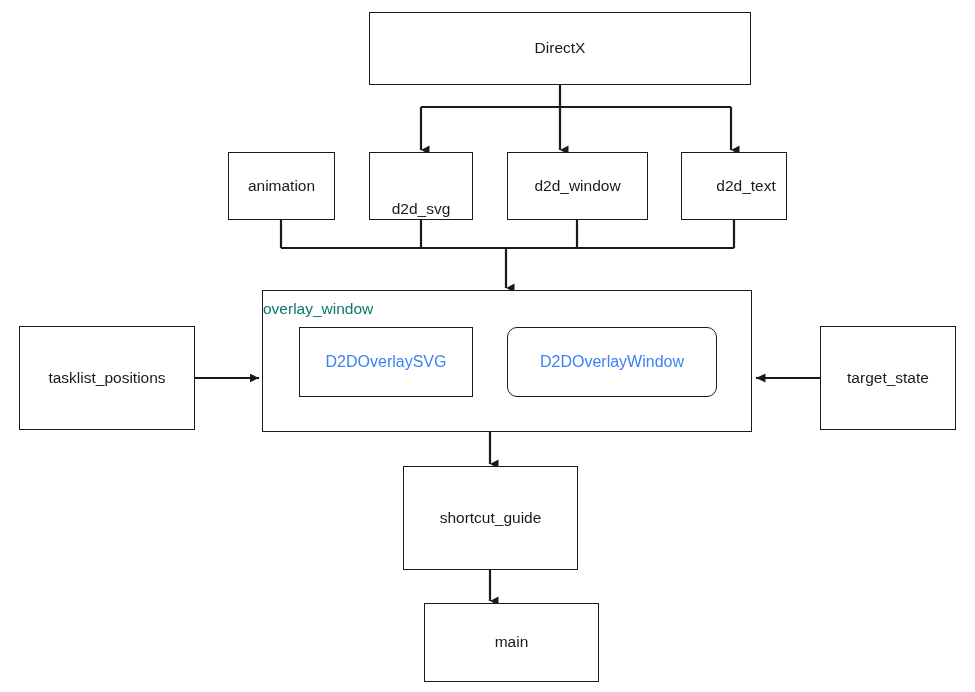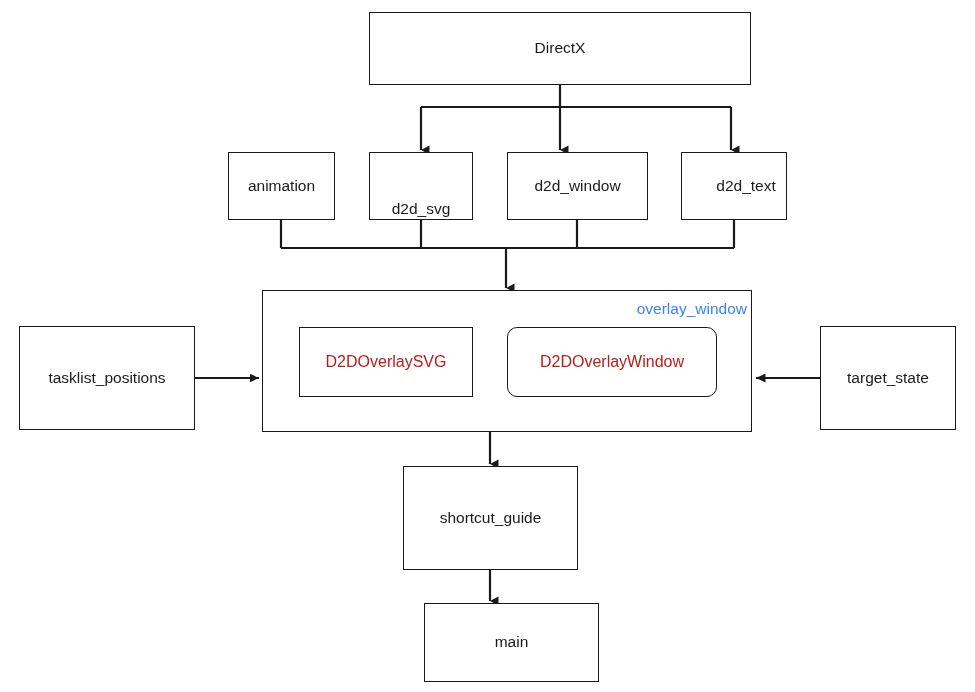--- a/index.html
+++ b/index.html
@@ -37,36 +37,36 @@
     line-height: 1.2;
     text-align: center;
     white-space: nowrap;
   }
   .node.container {
     display: block;
   }
   .container-label {
     position: absolute;
     left: 0;
-    right: 4px;
+    right: 14px;
     top: 9px;
-    text-align: right;
+    text-align: left;
     font-size: 15.5px;
-    color: #3b82f6;
+    color: #0f766e;
     white-space: nowrap;
   }
   .subnode {
     position: absolute;
     box-sizing: border-box;
     border: 1.6px solid #1a1a1a;
     background: #ffffff;
     display: flex;
     align-items: center;
     justify-content: center;
-    color: #b91c1c;
+    color: #3b82f6;
     font-size: 16px;
     white-space: nowrap;
   }
 </style>
 </head>
 <body>
 
 <div id="canvas">
 
   <svg id="edge-layer" width="975" height="692" viewBox="0 0 975 692" xmlns="http://www.w3.org/2000/svg">

